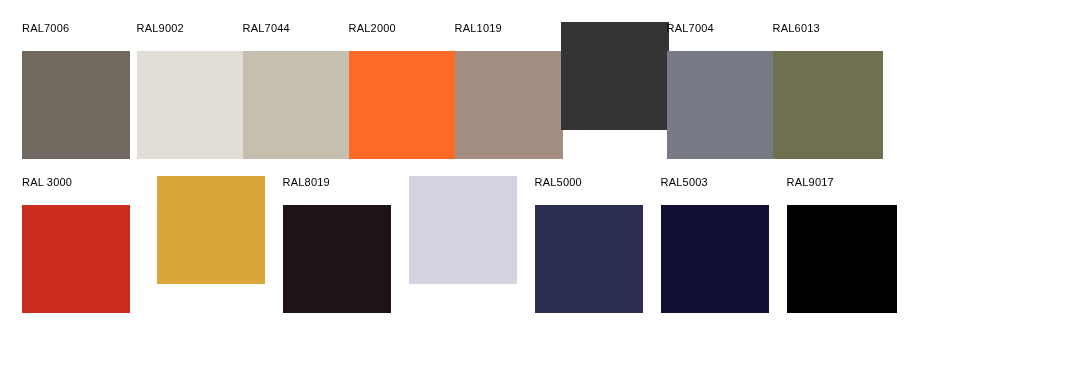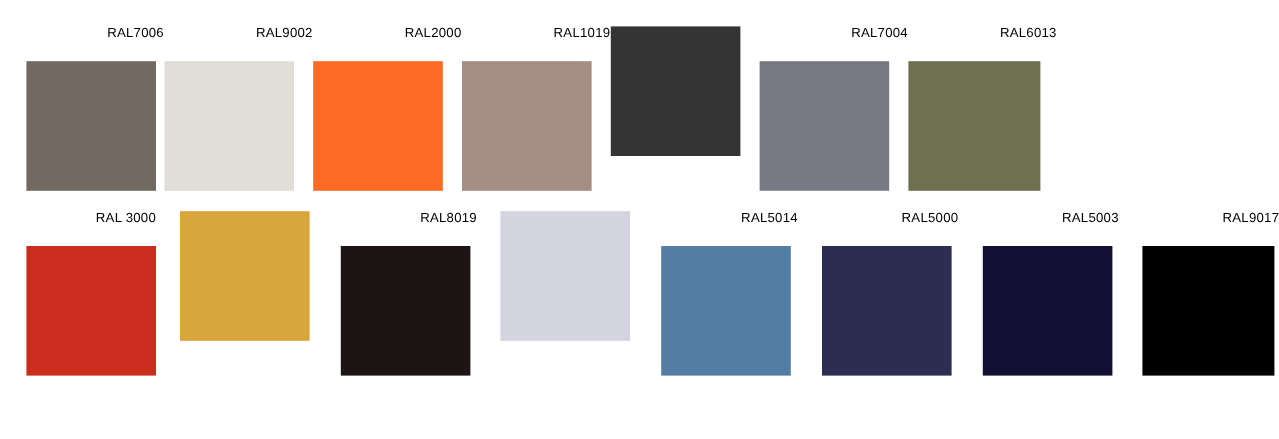--- a/index.html
+++ b/index.html
@@ -24,33 +24,32 @@
     left: 0;
     width: 1066px;
     display: flex;
     flex-direction: row;
     align-items: flex-start;
   }
   #row-1 { top: 22px; }
   #row-2 { top: 176px; gap: 20px; }
 
   .swatch-cell {
-    width: 124px;
+    width: 106px;
     display: flex;
     flex-direction: column;
     align-items: stretch;
     box-sizing: border-box;
   }
   .swatch-cell:first-child { padding-left: 22px; width: 136.6px; }
 
   .swatch-label {
     font-size: 11px;
     line-height: 13px;
     color: #000000;
-    text-align: right;
     padding-right: 0px;
     padding-bottom: 16px;
     white-space: nowrap;
     letter-spacing: 0.2px;
   }
   .swatch-chip {
     width: 108px;
     height: 108px;
     display: block;
   }
@@ -62,20 +61,24 @@
 <div id="palette-sheet">
 
   <div class="swatch-row" id="row-1">
     <div class="swatch-cell">
       <div class="swatch-label">RAL7006</div>
       <div class="swatch-chip" style="background-color: rgb(114, 105, 96);"></div>
     </div>
     <div class="swatch-cell">
       <div class="swatch-label">RAL9002</div>
       <div class="swatch-chip" style="background-color: rgb(225, 221, 215);"></div>
+    </div>
+    <div class="swatch-cell">
+      <div class="swatch-label">RAL7044</div>
+      <div class="swatch-chip" style="background-color: rgb(198, 191, 175);"></div>
     </div>
     <div class="swatch-cell">
       <div class="swatch-label">RAL2000</div>
       <div class="swatch-chip" style="background-color: rgb(252, 106, 38);"></div>
     </div>
     <div class="swatch-cell">
       <div class="swatch-label">RAL1019</div>
       <div class="swatch-chip" style="background-color: rgb(164, 141, 130);"></div>
     </div>
     <div class="swatch-cell">
@@ -100,24 +103,20 @@
       <div class="swatch-chip" style="background-color: rgb(217, 166, 60);"></div>
     </div>
     <div class="swatch-cell">
       <div class="swatch-label">RAL8019</div>
       <div class="swatch-chip" style="background-color: rgb(29, 20, 21);"></div>
     </div>
     <div class="swatch-cell">
       <div class="swatch-chip" style="background-color: rgb(211, 212, 224);"></div>
     </div>
     <div class="swatch-cell">
-      <div class="swatch-label">RAL5014</div>
-      <div class="swatch-chip" style="background-color: rgb(84, 125, 165);"></div>
-    </div>
-    <div class="swatch-cell">
       <div class="swatch-label">RAL5000</div>
       <div class="swatch-chip" style="background-color: rgb(43, 45, 81);"></div>
     </div>
     <div class="swatch-cell">
       <div class="swatch-label">RAL5003</div>
       <div class="swatch-chip" style="background-color: rgb(18, 16, 50);"></div>
     </div>
     <div class="swatch-cell">
       <div class="swatch-label">RAL9017</div>
       <div class="swatch-chip" style="background-color: rgb(0, 0, 0);"></div>

